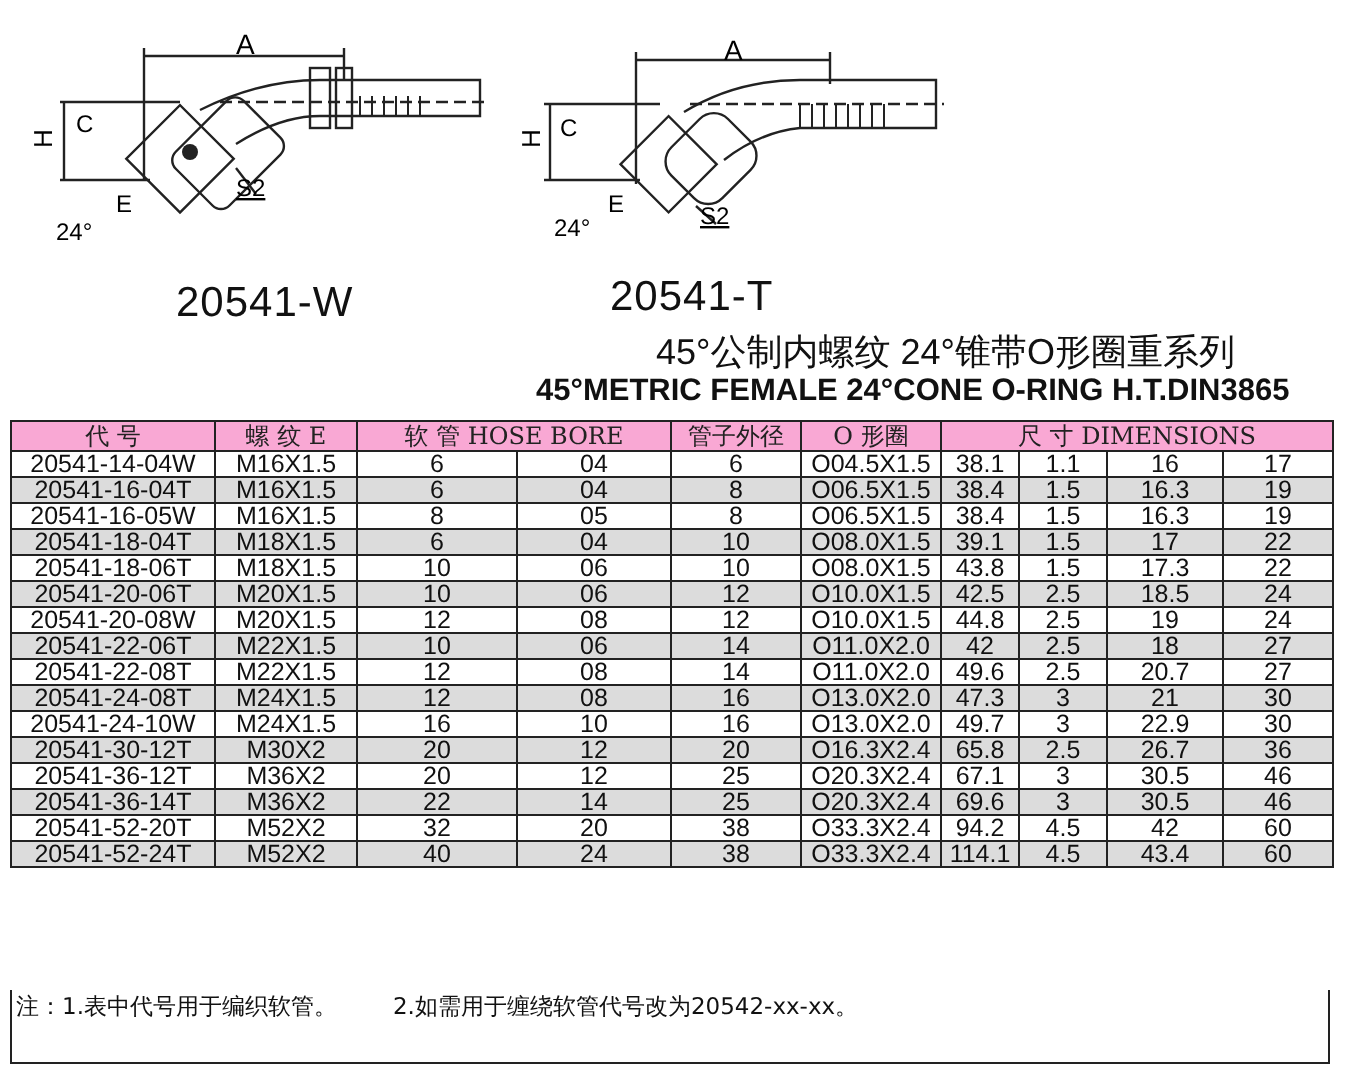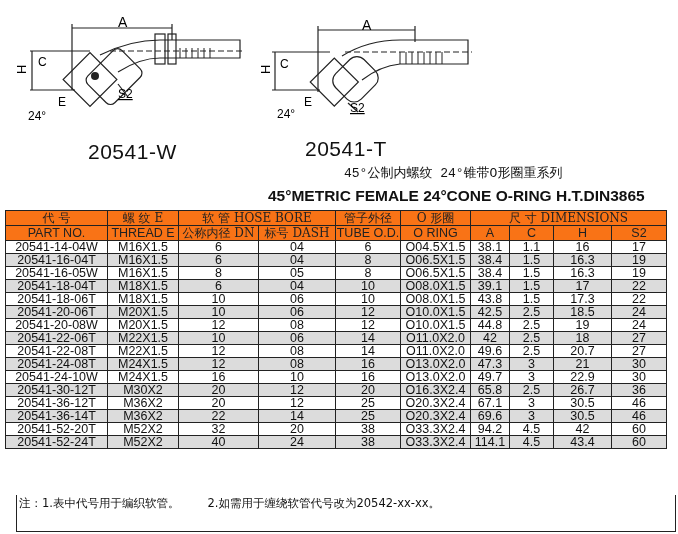--- a/index.html
+++ b/index.html
@@ -1,27 +1,27 @@
 <!DOCTYPE html>
 <html><head>
 <meta charset="utf-8">
 <style>
   html,body{margin:0;padding:0;background:#fff;}
   body{width:678px;height:534px;position:relative;overflow:hidden;font-family:"Liberation Sans",sans-serif;color:#111;}
   .drawing{position:absolute;}
   .model{position:absolute;font-weight:normal;font-size:21px;letter-spacing:0.5px;}
-  .title-cn{position:absolute;left:344px;top:164px;font-size:13px;font-family:Liberation Mono, monospace;}
+  .title-cn{position:absolute;left:328px;top:164px;font-size:18px;font-family:Liberation Sans, sans-serif;}
   .title-en{position:absolute;left:268px;top:187px;font-size:15.5px;font-weight:bold;}
   table{position:absolute;left:5px;top:210px;border-collapse:collapse;table-layout:fixed;width:661px;font-size:12.5px;}
   td,th{border:1.5px solid #222;padding:0;text-align:center;line-height:12px;height:12px;white-space:nowrap;overflow:hidden;font-weight:normal;}
-  thead th{background:#f97316;color:#222;line-height:13px;height:14px;}
+  thead th{background:#f9a8d4;color:#222;line-height:13px;height:14px;}
   thead .cn{font-family:"DejaVu Serif",serif;font-size:12px;}
   tbody tr:nth-child(even) td{background:#dcdcdc;}
   tbody tr:nth-child(odd) td{background:#fff;}
-  .footer{position:absolute;left:16px;top:495px;width:658px;height:36px;border:1.5px solid #222;border-top:none;font-size:12px;}
+  .footer{position:absolute;left:5px;top:495px;width:658px;height:36px;border:1.5px solid #222;border-top:none;font-size:12px;}
   .footer div{height:17px;line-height:17px;padding-left:2px;}
   .footer .cn{font-family:"DejaVu Sans",sans-serif;font-size:11.5px;}
   .gap{display:inline-block;width:28px;}
 </style>
 </head>
 <body>
 
 <svg class="drawing" style="left:0;top:0" width="260" height="130" viewBox="0 0 260 130">
   <g stroke="#222" fill="none" stroke-width="1.2">
     <line x1="72" y1="28" x2="172" y2="28"></line>
@@ -111,32 +111,20 @@
   </colgroup>
   <thead>
     <tr>
       <th class="cn">代 号</th>
       <th class="cn">螺 纹 E</th>
       <th colspan="2" class="cn">软 管 HOSE BORE</th>
       <th class="cn">管子外径</th>
       <th class="cn">O 形圈</th>
       <th colspan="4" class="cn">尺 寸 DIMENSIONS</th>
     </tr>
-    <tr>
-      <th>PART NO.</th>
-      <th>THREAD  E</th>
-      <th class="cn">公称内径 DN</th>
-      <th class="cn">标号 DASH</th>
-      <th>TUBE O.D.</th>
-      <th>O RING</th>
-      <th>A</th>
-      <th>C</th>
-      <th>H</th>
-      <th>S2</th>
-    </tr>
   </thead>
   <tbody id="tbody">
       <tr>
         <td>20541-14-04W</td>
         <td>M16X1.5</td>
         <td>6</td>
         <td>04</td>
         <td>6</td>
         <td>O04.5X1.5</td>
         <td>38.1</td>

